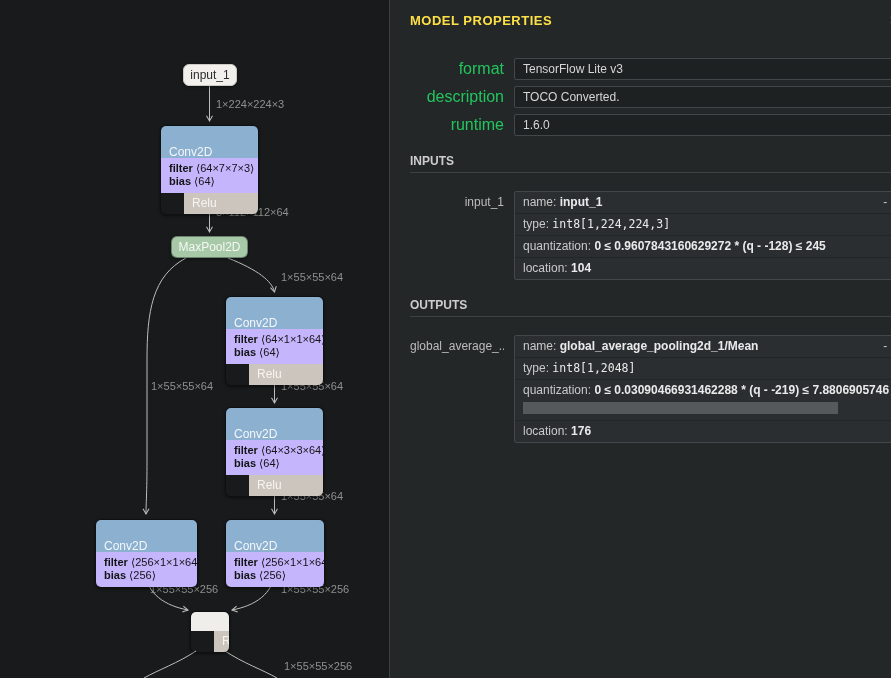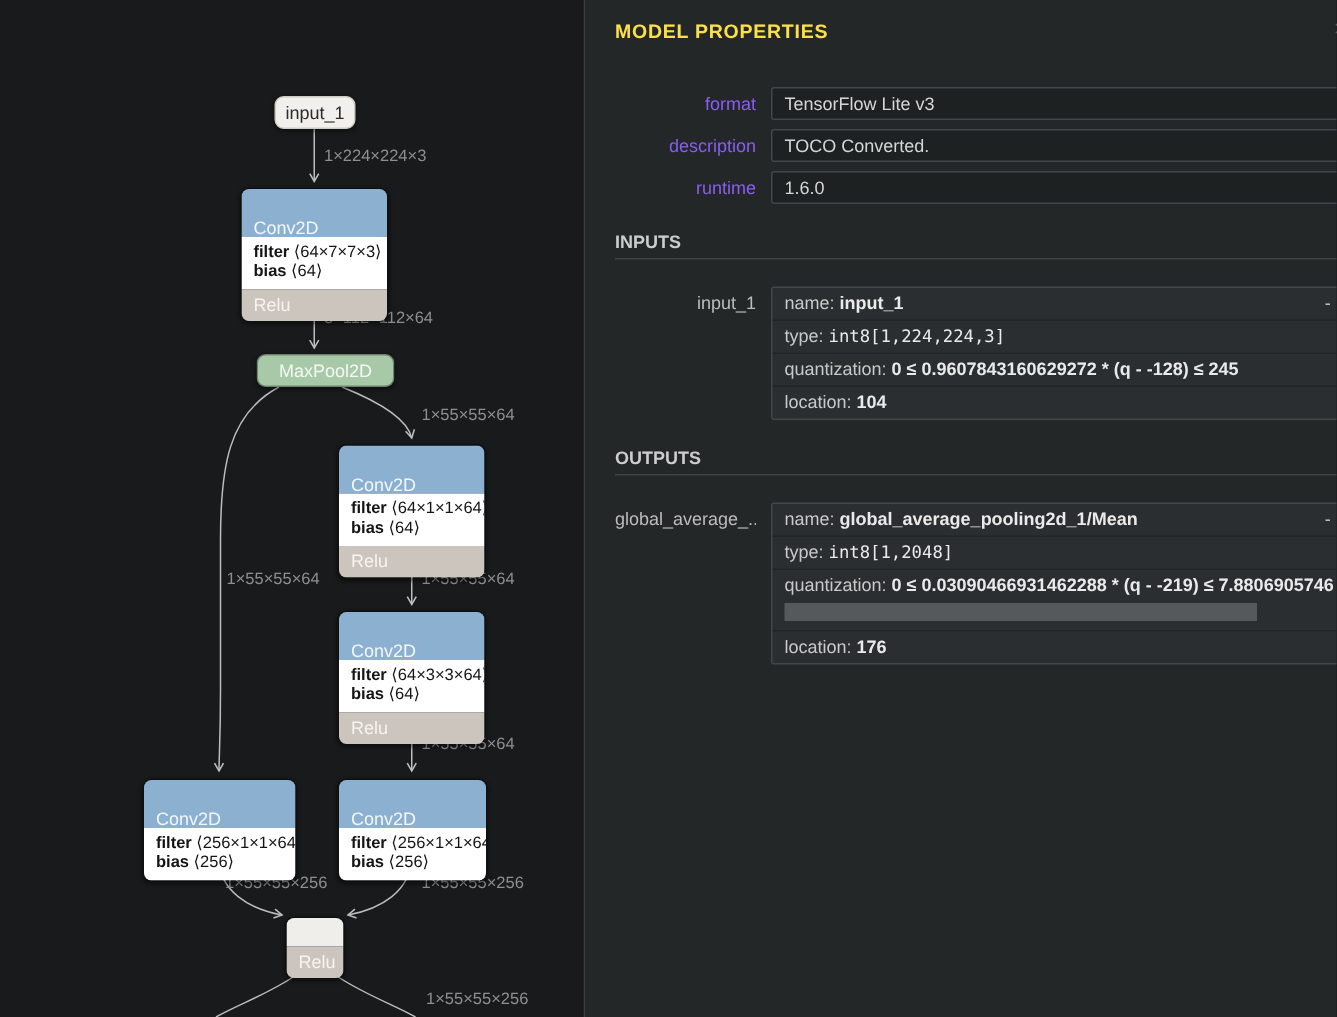--- a/index.html
+++ b/index.html
@@ -13,39 +13,39 @@
   .edge-label { position:absolute; font-size:11px; color:#8f8f8f; white-space:nowrap; }
 
   .node { position:absolute; border-radius:6px; box-shadow:0 1px 3px rgba(0,0,0,.5);
           overflow:hidden; border:1px solid rgba(0,0,0,.35); }
   .node.io { background:#f2f0ed; color:#2b2b2b; font-size:12px; height:22px;
              display:flex; align-items:center; justify-content:center; border:1px solid #cfcbc4; }
   .node.pill { background:#a8c9a8; color:#f4f8f4; font-size:12px; height:22px;
                display:flex; align-items:center; justify-content:center; }
   .nhead { background:#8cb0d0; color:#f3f7fa; font-size:12px; height:21px;
            line-height:21px; padding:16px 8px; }
-  .nbody { background:#ffffff; padding:4px 8px 5px 8px; }
+  .nbody { background:#c4b5fd; padding:4px 8px 5px 8px; }
   .attr  { font-size:11px; line-height:13px; color:#141414; white-space:nowrap; }
   .attr .an { font-weight:bold; }
   .nfoot { background:#cbc5bd; color:#f7f4ef; font-size:12px; height:21px;
-           line-height:21px; padding:0 8px; }
+           line-height:21px; padding:0 8px;margin-left:23px; }
   .node.relu .rtop { background:#f0eeeb; height:19px; }
 
   
   .panel { flex:1; background:#232728; border-left:1px solid #3a3f41;
            padding:0 23px 0 20px; color:#c9c9c9; }
   .panel-header { display:flex; justify-content:space-between; align-items:center;
                   margin-top:12px; height:16px; }
   .panel-title { font-size:13px; font-weight:bold; letter-spacing:.5px; color:#fde047; }
   .close { font-size:15px; color:#a89a88; cursor:pointer; line-height:14px; }
 
   .form { margin-top:30px; }
   .frow { display:grid; grid-template-columns:94px 1fr; gap:0 10px; align-items:center;
           margin-bottom:6px; }
-  .frow label { text-align:right; font-size:12px; color:#8b5cf6; }
+  .frow label { text-align:right; font-size:16px; color:#22c55e; }
   .fbox { background:#1d2122; border:1px solid #42474a; border-radius:2px; height:22px;
           line-height:20px; padding:0 8px; font-size:12px; color:#d6d6d6; overflow:hidden;
           white-space:nowrap; }
 
   .sec-title { margin-top:18px; font-size:12px; font-weight:bold; color:#cdcdcd; }
   .sec-hr { border:none; border-top:1px solid #3d4243; margin-top:4px; }
   .sec-row { display:grid; grid-template-columns:94px 1fr; gap:0 10px; margin-top:18px;
              align-items:start; }
   .sec-row > label { text-align:right; font-size:12px; color:#bcbcbc; padding-top:4px;
                      white-space:nowrap; overflow:hidden; }
@@ -100,21 +100,21 @@
 
     <div class="node op" style="left:160px;top:125px;width:99px">
       <div class="nhead">Conv2D</div>
       <div class="nbody">
         <div class="attr"><span class="an">filter</span> <span class="av">⟨64×7×7×3⟩</span></div>
         <div class="attr"><span class="an">bias</span> <span class="av">⟨64⟩</span></div>
       </div>
       <div class="nfoot">Relu</div>
     </div>
 
-    <div class="node pill" style="left:171px;top:236px;width:92px">
+    <div class="node pill" style="left:171px;top:236px;width:77px">
       <span>MaxPool2D</span>
     </div>
 
     <div class="node op" style="left:225px;top:296px;width:99px">
       <div class="nhead">Conv2D</div>
       <div class="nbody">
         <div class="attr"><span class="an">filter</span> <span class="av">⟨64×1×1×64⟩</span></div>
         <div class="attr"><span class="an">bias</span> <span class="av">⟨64⟩</span></div>
       </div>
       <div class="nfoot">Relu</div>

